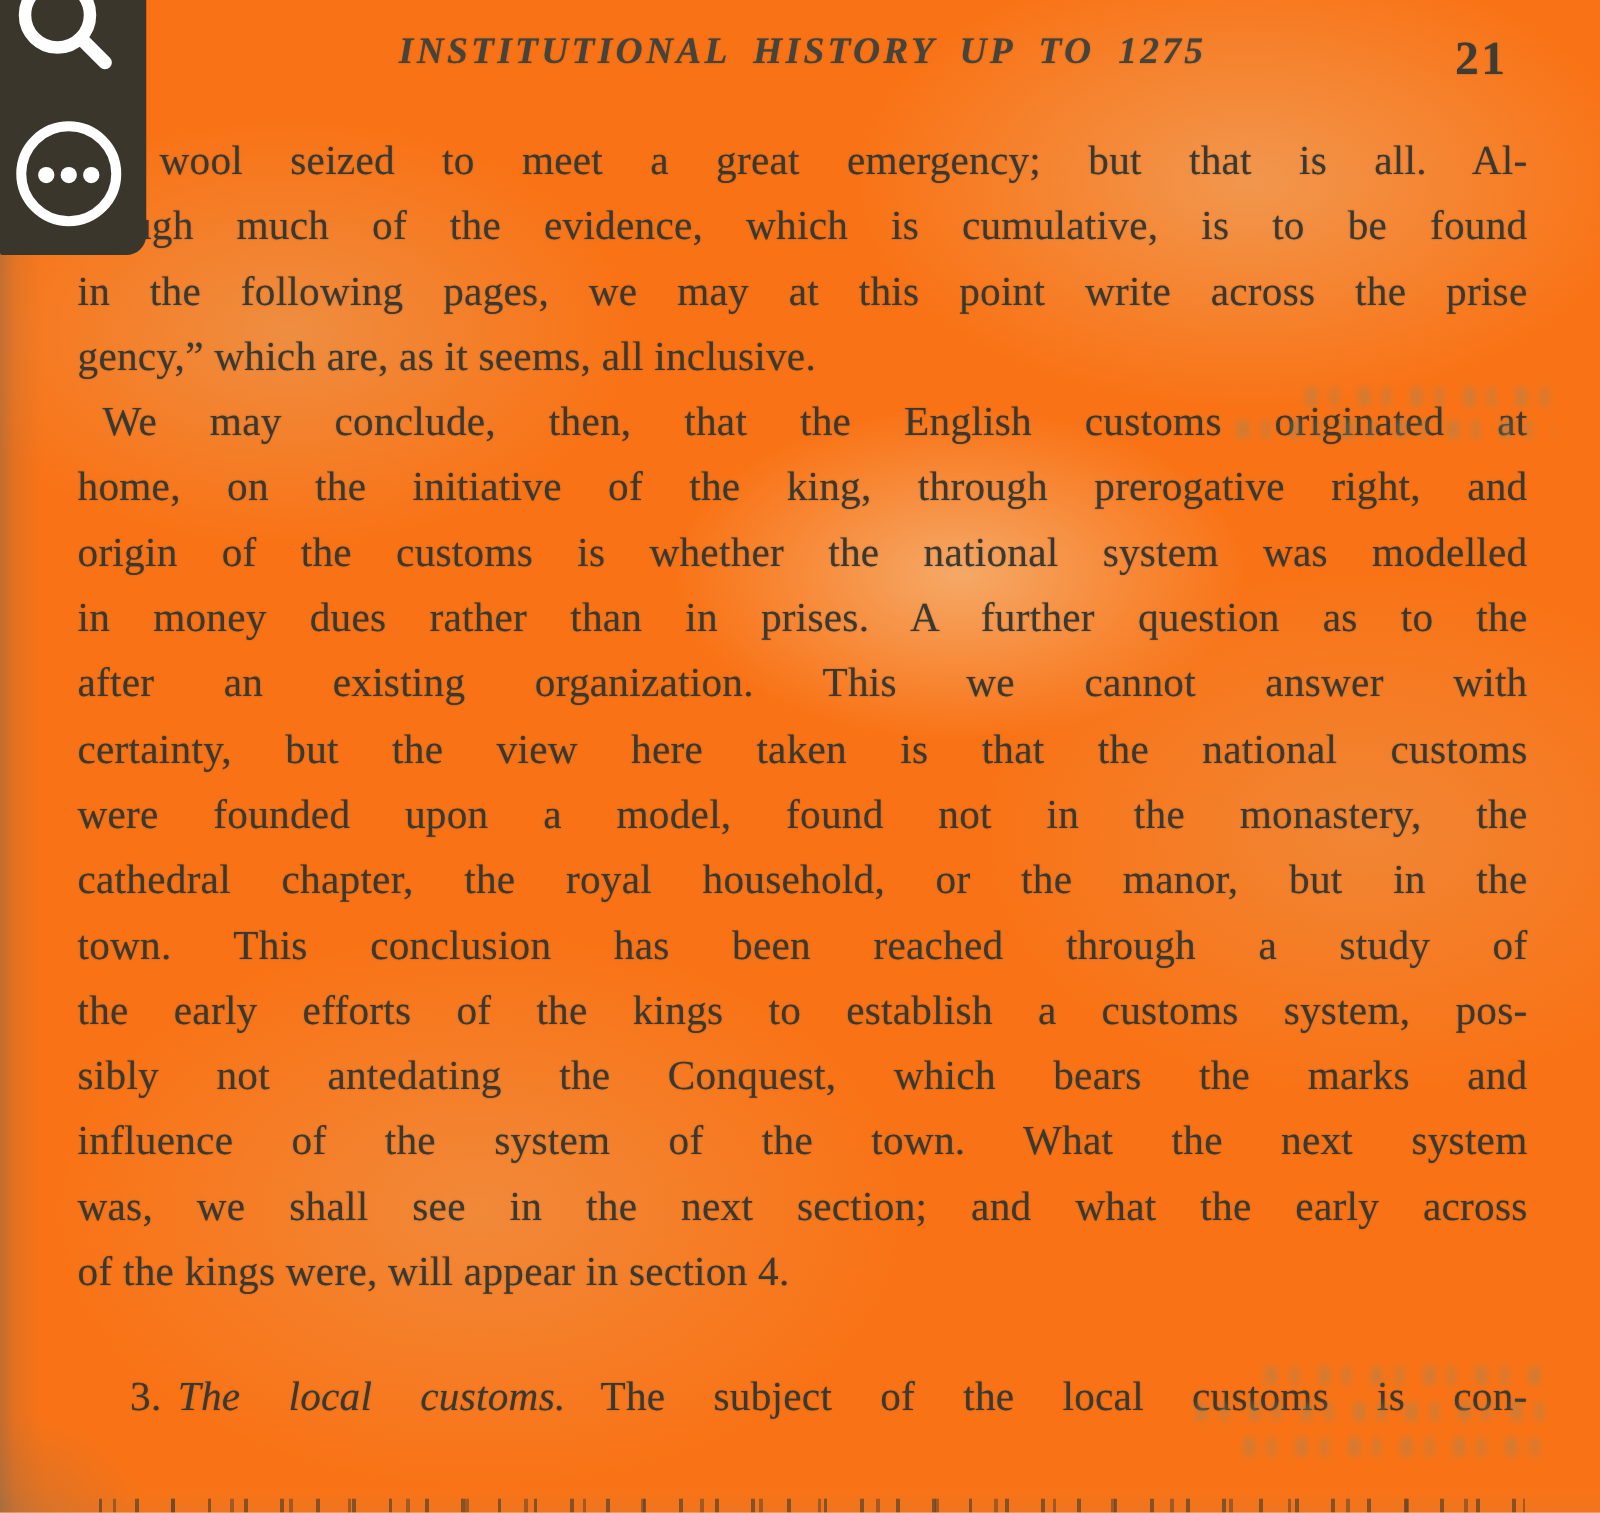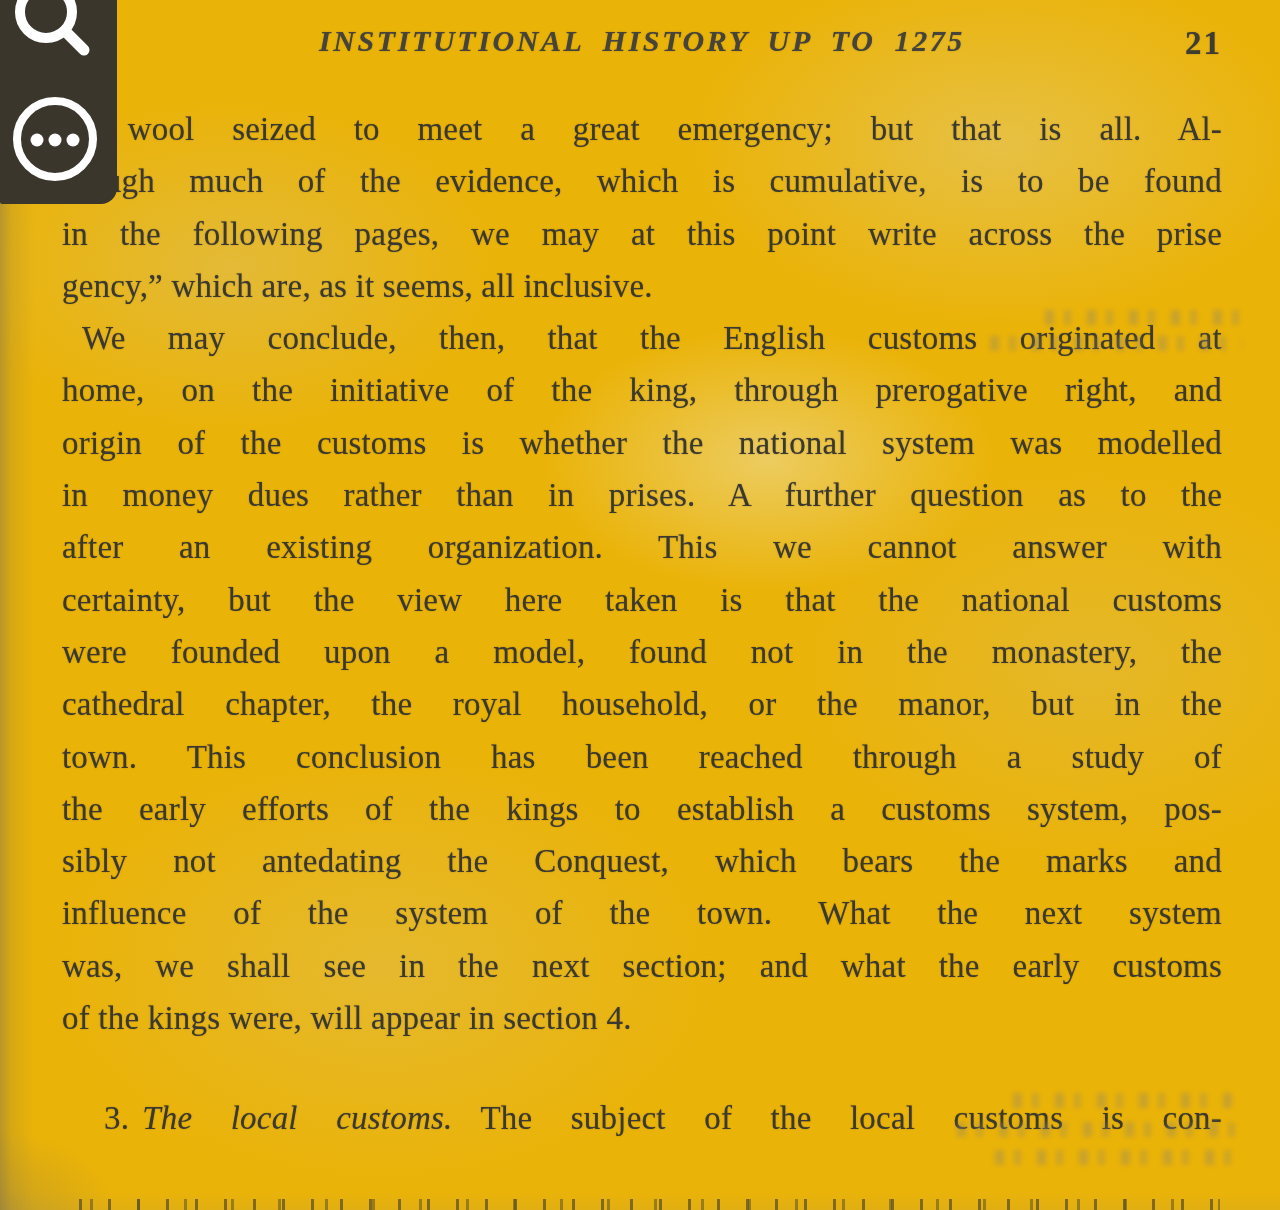--- a/index.html
+++ b/index.html
@@ -6,21 +6,21 @@
   body{
     width:1280px;height:1210px;overflow:hidden;
     font-family:"Liberation Serif","DejaVu Serif",serif;
     background:#ebe5c6;
   }
   .stage{position:relative;width:1280px;height:1210px;}
 
   
   .page{
     position:absolute;inset:0;
-    background:#eab308;
+    background:#f97316;
     text-decoration:underline;
   }
   .page::before{ 
     content:"";position:absolute;inset:0;pointer-events:none;
     background:
       radial-gradient(420px 260px at 18% 22%, rgba(213,203,164,.30), transparent 65%),
       radial-gradient(520px 300px at 78% 12%, rgba(226,218,182,.35), transparent 60%),
       radial-gradient(460px 320px at 85% 55%, rgba(212,201,160,.22), transparent 65%),
       radial-gradient(520px 340px at 30% 80%, rgba(216,206,168,.24), transparent 65%),
       radial-gradient(380px 220px at 60% 38%, rgba(240,234,202,.45), transparent 60%);
@@ -37,21 +37,21 @@
   .hdr{
     position:absolute;left:62px;right:58px;top:24px;height:42px;
     text-align:center;color:#45433a;
     text-shadow:0 0 1.2px rgba(62,60,48,.55);
   }
   .hdr .title{
     font-style:italic;font-size:30px;letter-spacing:2.6px;word-spacing:9px;
     font-weight:600;
   }
   .hdr .pagenum{
-    position:absolute;right:0;top:1px;font-size:33px;font-weight:700;
+    position:absolute;right:16px;top:1px;font-size:38px;font-weight:700;
     letter-spacing:2px;color:#3e3c33;
   }
 
   
   .bodytext{
     position:absolute;left:62px;right:58px;top:103px;
     font-size:33px;color:#3b392f;letter-spacing:.2px;
     text-shadow:0 0 1.2px rgba(58,56,46,.55);
   }
   .ln{line-height:52.3px;white-space:normal;text-align:left;}
@@ -118,21 +118,21 @@
       <div class="ln j">origin of the customs is whether the national system was modelled</div>
       <div class="ln j">in money dues rather than in prises. A further question as to the</div>
       <div class="ln j">after an existing organization. This we cannot answer with</div>
       <div class="ln j">certainty, but the view here taken is that the national customs</div>
       <div class="ln j">were founded upon a model, found not in the monastery, the</div>
       <div class="ln j">cathedral chapter, the royal household, or the manor, but in the</div>
       <div class="ln j">town. This conclusion has been reached through a study of</div>
       <div class="ln j">the early efforts of the kings to establish a customs system, pos-</div>
       <div class="ln j">sibly not antedating the Conquest, which bears the marks and</div>
       <div class="ln j">influence of the system of the town. What the next system</div>
-      <div class="ln j">was, we shall see in the next section; and what the early customs</div>
+      <div class="ln j">was, we shall see in the next section; and what the early across</div>
       <div class="ln">of the kings were, will appear in section 4.</div>
 
       <div class="gap"></div>
 
       <div class="ln j ind2">
         <span class="num">3.</span><span class="ital">The local customs.</span><span>The subject of the local customs is con-</span>
       </div>
     </div>
 
     <div class="smudge s-a"></div>

